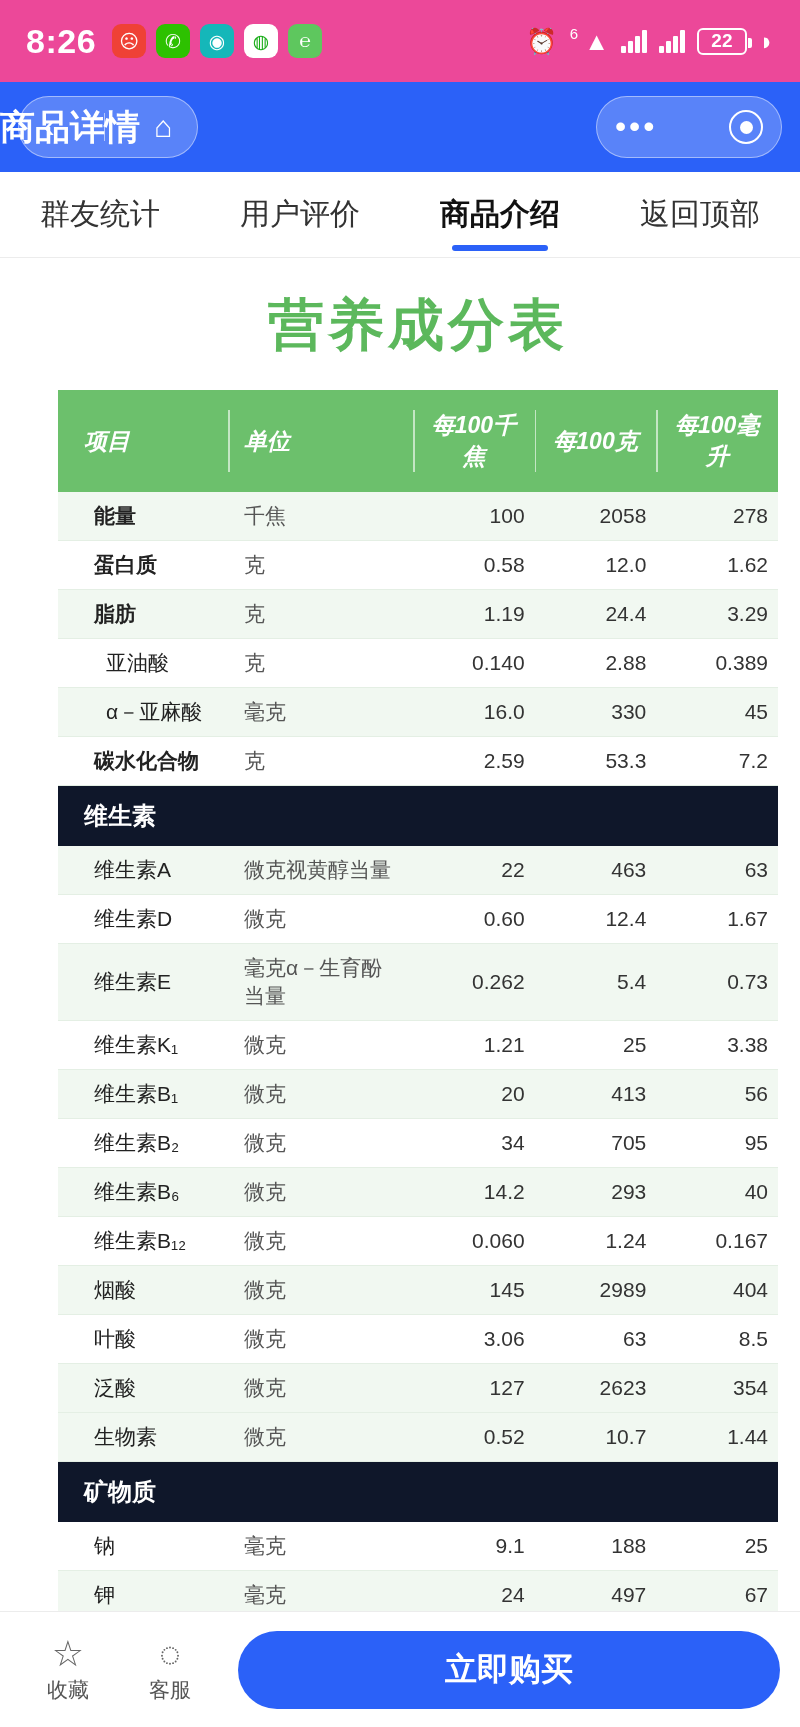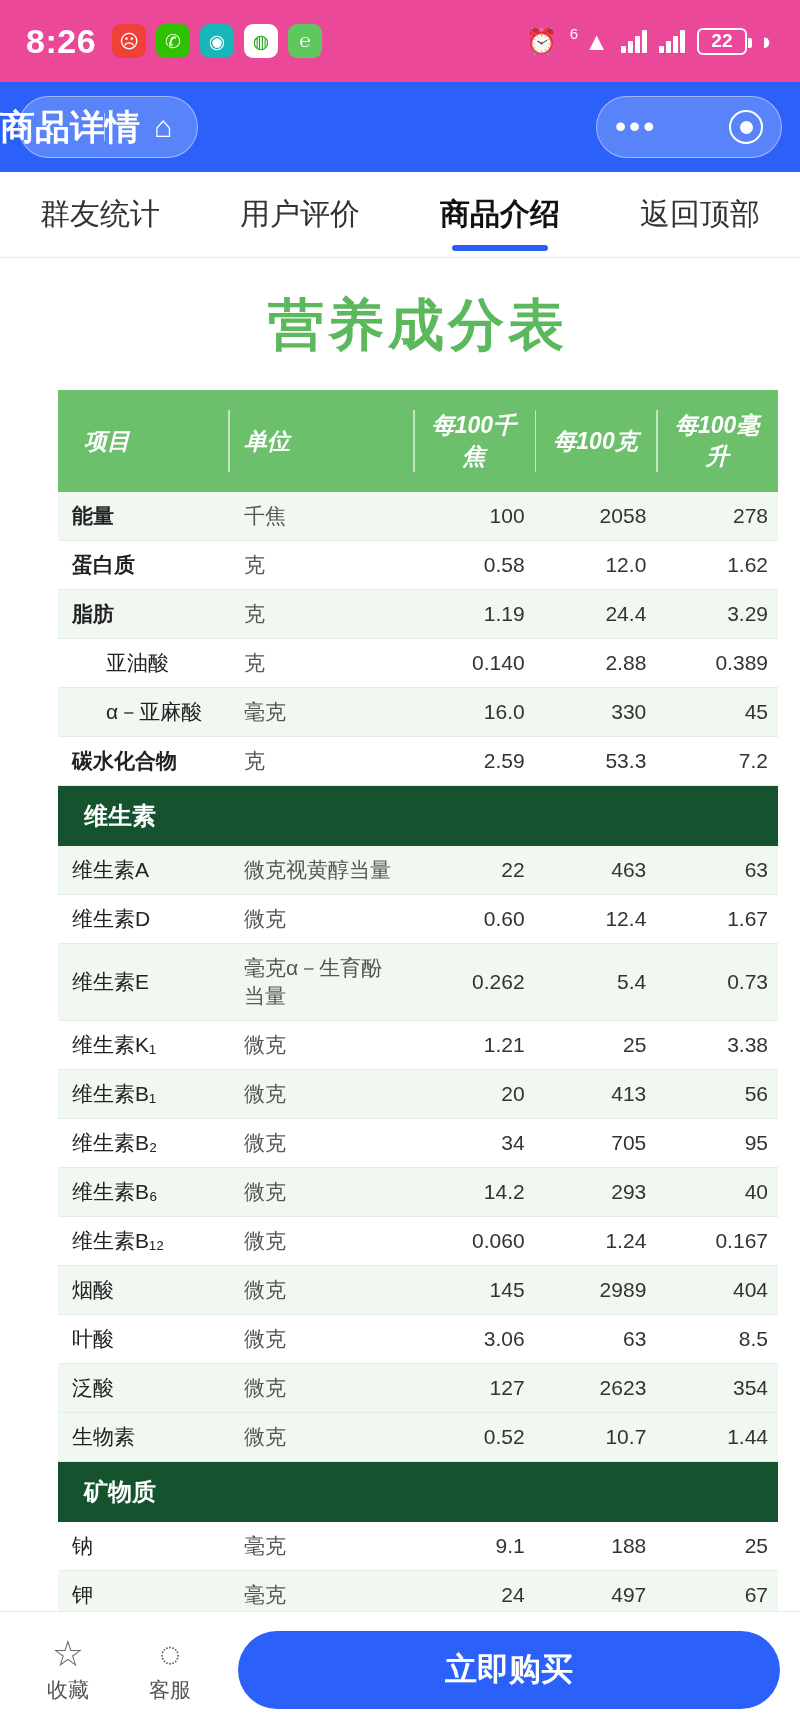--- a/index.html
+++ b/index.html
@@ -175,35 +175,35 @@
     position: absolute; left: 0; top: 20%; height: 60%;
     width: 1.5px; background: rgba(255,255,255,0.6);
   }
   table.nutrition td {
     padding: 10px 10px;
     text-align: right;
     border-bottom: 1px solid #e4efe4;
   }
   table.nutrition td.name {
     text-align: left;
-    padding-left: 14px;
+    padding-left: 36px;
     font-weight: bold;
     color: #222;
   }
   table.nutrition td.name.indent { padding-left: 48px; font-weight: normal; }
   table.nutrition td.unit {
     text-align: left;
     padding-left: 16px;
     color: #555;
     font-weight: normal;
   }
   table.nutrition tr.alt td { background: #f1f8f1; }
   table.nutrition tr.plain td { background: #ffffff; }
   table.nutrition tr.section td {
-    background: #14532d;
+    background: #0f172a;
     color: #ffffff;
     font-weight: bold;
     font-size: 24px;
     text-align: left;
     padding: 14px 26px;
     border-bottom: none;
   }
   table.nutrition td.vitname { font-weight: normal; color: #222; }
 
   

